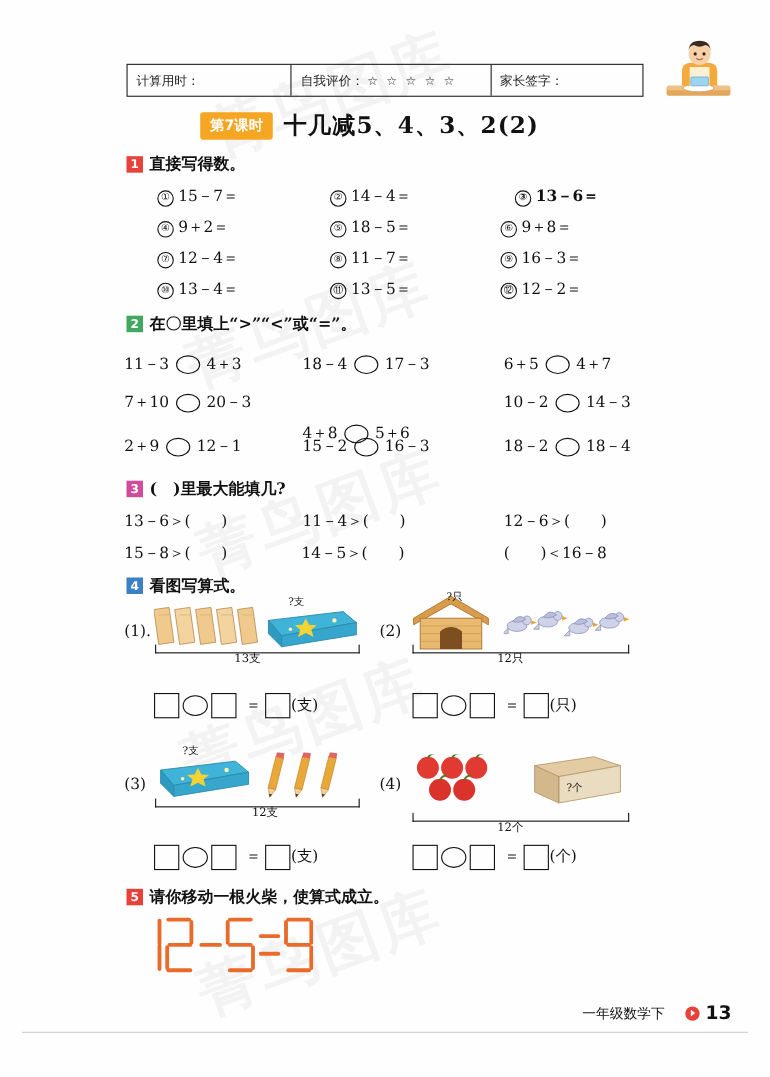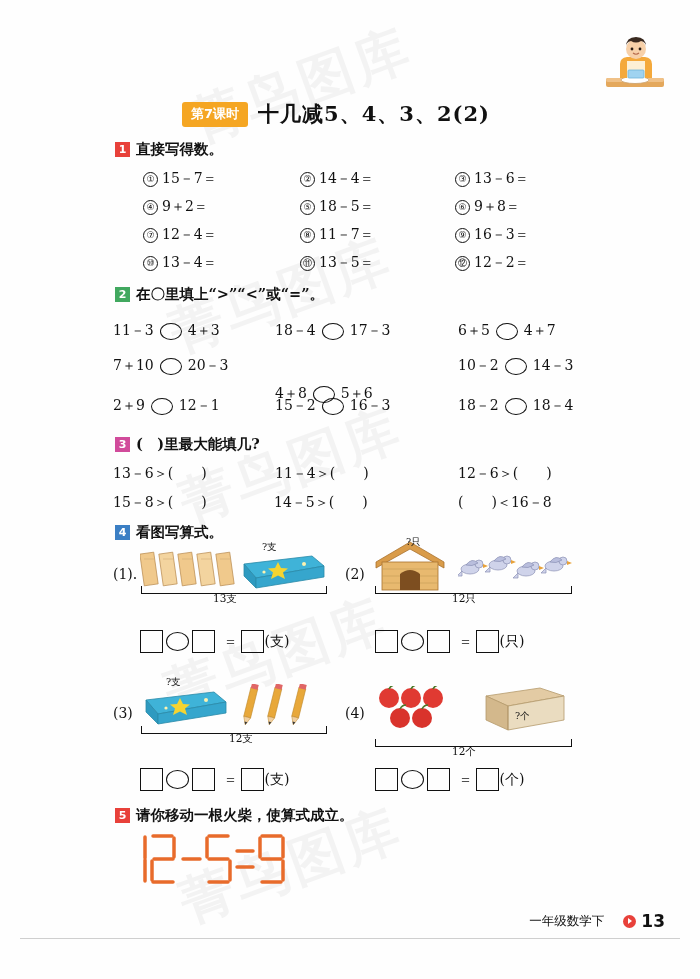--- a/index.html
+++ b/index.html
@@ -165,20 +165,32 @@
 <body>
 
 <div class="page">
 
   <div class="wm" style="left:185px;top:50px;">菁鸟图库</div>
   <div class="wm" style="left:165px;top:260px;">菁鸟图库</div>
   <div class="wm" style="left:175px;top:430px;">菁鸟图库</div>
   <div class="wm" style="left:160px;top:620px;">菁鸟图库</div>
   <div class="wm" style="left:175px;top:830px;">菁鸟图库</div>
 
+  <div class="hdr">
+    <div class="c1">
+      <span>计算用时：</span>
+    </div>
+    <div class="c2">
+      <span>自我评价：</span>
+      <span class="stars">☆ ☆ ☆ ☆ ☆</span>
+    </div>
+    <div class="c3">
+      <span>家长签字：</span>
+    </div>
+  </div>
 
   <svg class="girl" viewBox="0 0 70 60">
     <rect x="6" y="44" width="58" height="9" rx="2" fill="#e4a85c"></rect>
     <rect x="6" y="44" width="58" height="4" rx="2" fill="#f0c187"></rect>
     <ellipse cx="35" cy="46" rx="14" ry="3.5" fill="#fff" stroke="#c9a06a" stroke-width="0.8"></ellipse>
     <path d="M20 44 L20 30 Q20 24 27 23 L45 23 Q52 24 52 30 L52 44 Z" fill="#f4a93b"></path>
     <path d="M27 44 L27 27 L45 27 L45 44 Z" fill="#fdf0d5"></path>
     <circle cx="36" cy="15" r="10" fill="#f7d0a8"></circle>
     <path d="M26 13 Q26 3 36 3 Q46 3 46 13 Q46 8 41 7 Q36 10 31 7 Q26 8 26 13 Z" fill="#3a2a20"></path>
     <circle cx="32" cy="15" r="1.4" fill="#2b1d15"></circle>
@@ -196,21 +208,21 @@
     <span class="num n1">1</span>
     <span class="txt">直接写得数。</span>
   </div>
 
   <div class="ex" style="left:143px;top:170px;">
     <span class="circmark">①</span><span>15－7＝</span>
   </div>
   <div class="ex" style="left:300px;top:170px;">
     <span class="circmark">②</span><span>14－4＝</span>
   </div>
-  <div class="ex" style="left:455px;top:170px;">
+  <div class="ex" style="left:468px;top:170px;font-weight:bold;">
     <span class="circmark">③</span><span>13－6＝</span>
   </div>
 
   <div class="ex" style="left:143px;top:198px;">
     <span class="circmark">④</span><span>9＋2＝</span>
   </div>
   <div class="ex" style="left:300px;top:198px;">
     <span class="circmark">⑤</span><span>18－5＝</span>
   </div>
   <div class="ex" style="left:455px;top:198px;">

